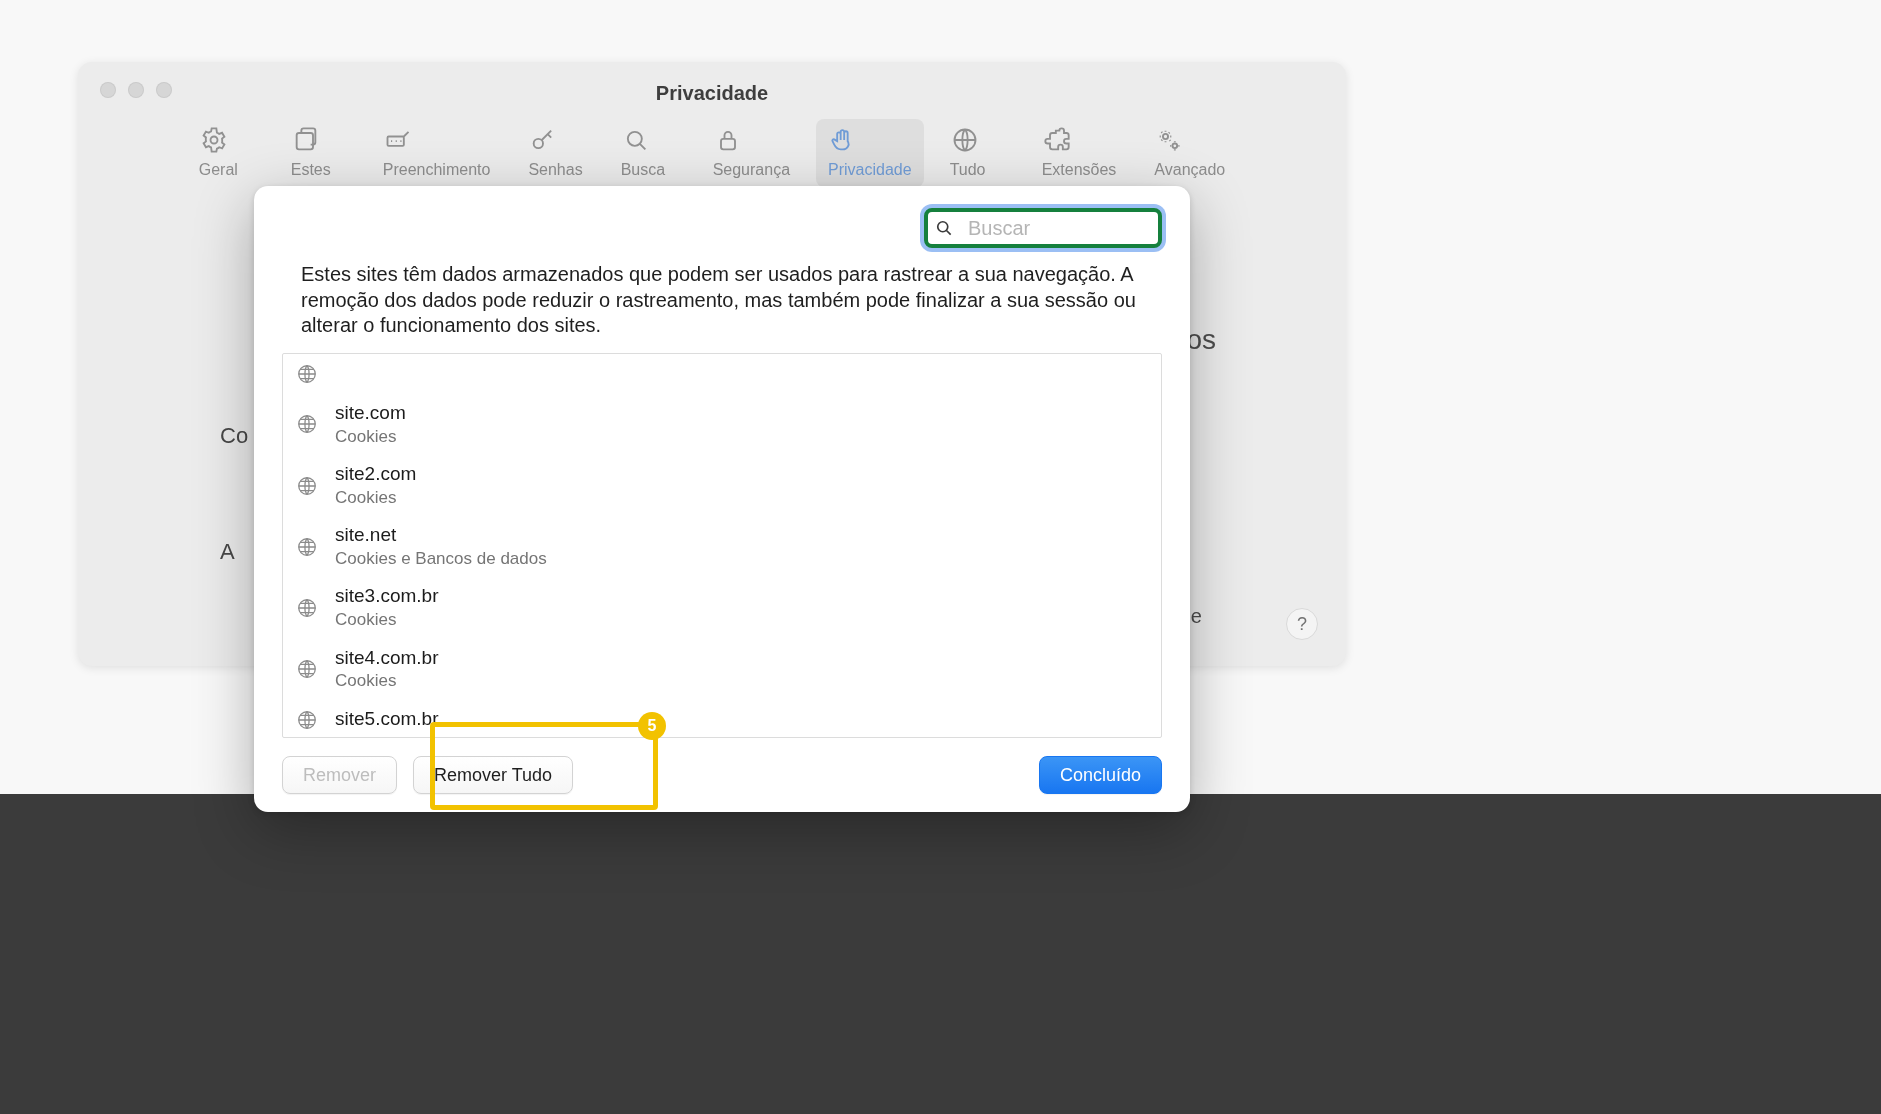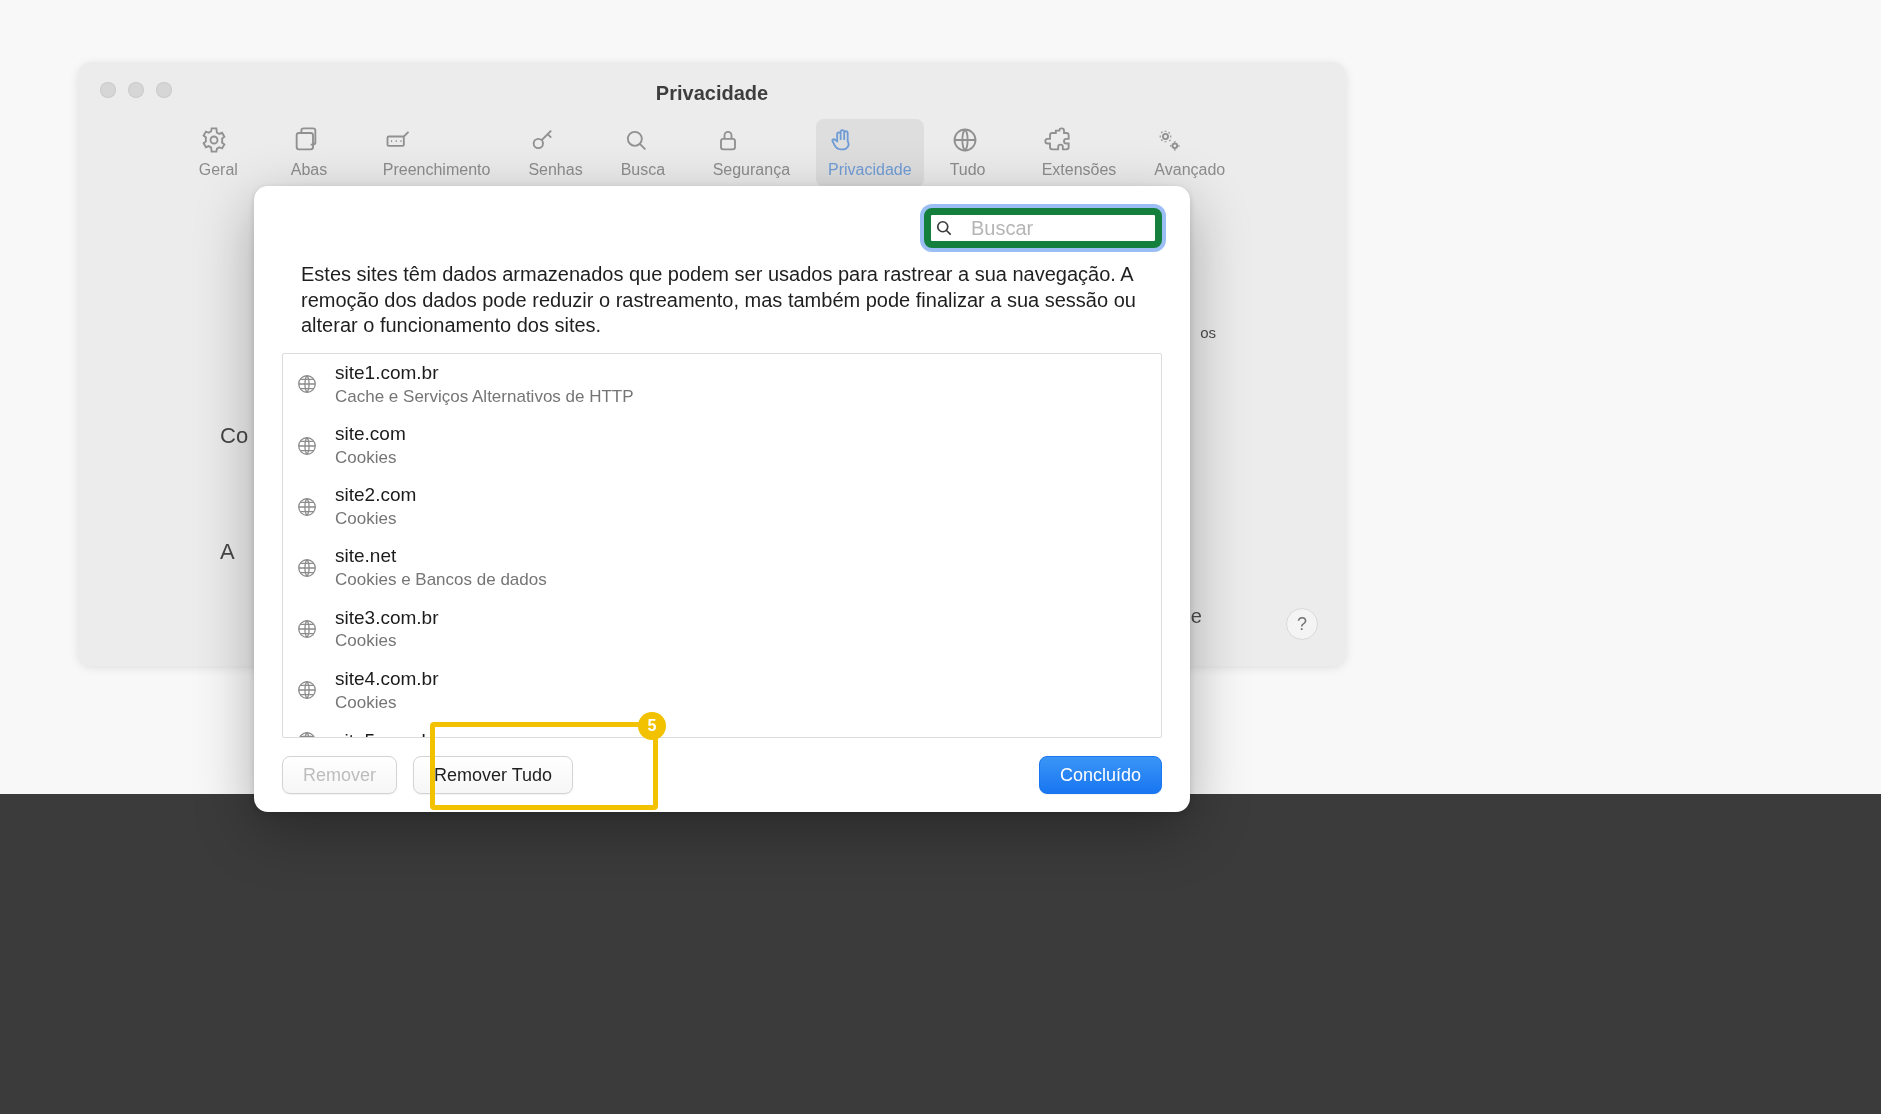--- a/index.html
+++ b/index.html
@@ -101,21 +101,21 @@
     right: 144px;
     bottom: 38px;
     color: #4a4a4a;
     font-size: 20px;
   }
   .prefs-tail2 {
     position: absolute;
     right: 130px;
     top: 262px;
     color: #4a4a4a;
-    font-size: 15px;
+    font-size: 28px;
   }
 
   .help-btn {
     position: absolute;
     right: 28px;
     bottom: 26px;
     width: 32px; height: 32px;
     border-radius: 50%;
     background: #f4f4f4;
     border: 1px solid #d9d9d9;
@@ -152,21 +152,21 @@
   }
 
   .search-wrap {
     position: relative;
     width: 238px;
   }
   .search-input {
     width: 100%;
     height: 40px;
     border-radius: 8px;
-    border: 7px solid #15803d;
+    border: 4px solid #15803d;
     outline: none;
     padding: 0 12px 0 40px;
     font-size: 20px;
     color: #1e1e1e;
     box-shadow: 0 0 0 4px rgba(72,139,235,0.55);
   }
   .search-input::placeholder { color: #b5b5b5; }
   .search-icon-pos {
     position: absolute;
     left: 10px; top: 50%;
@@ -289,21 +289,21 @@
       </span>
       <span>Geral</span>
     </div>
     <div class="toolbar-item">
       <span class="t-icon">
         <svg viewBox="0 0 24 24">
             <rect x="4" y="6" width="14" height="14" rx="2"></rect>
             <path d="M8 6V4a2 2 0 0 1 2-2h8a2 2 0 0 1 2 2v10a2 2 0 0 1-2 2h-2"></path>
           </svg>
       </span>
-      <span>Abas</span>
+      <span>Estes</span>
     </div>
     <div class="toolbar-item">
       <span class="t-icon">
         <svg viewBox="0 0 24 24">
             <rect x="3" y="9" width="14" height="8" rx="1"></rect>
             <path d="M17 9l4-4M6 13h1m3 0h1m3 0h1"></path>
           </svg>
       </span>
       <span>Preenchimento</span>
     </div>
@@ -401,24 +401,20 @@
   <div class="dialog-desc">Estes sites têm dados armazenados que podem ser usados para rastrear a sua navegação. A remoção dos dados pode reduzir o rastreamento, mas também pode finalizar a sua sessão ou alterar o funcionamento dos sites.</div>
 
   <div class="site-list" id="site-list">
       <div class="site-row">
         <span class="globe">
           <svg viewBox="0 0 24 24" width="22" height="22" stroke="#8b8b8b" stroke-width="1.4" fill="none">
             <circle cx="12" cy="12" r="9"></circle>
             <path d="M3 12h18M12 3c3 3 3 15 0 18M12 3c-3 3-3 15 0 18M4.5 7h15M4.5 17h15"></path>
           </svg>
         </span>
-        <div class="site-text">
-          <div class="name">site1.com.br</div>
-          <div class="detail">Cache e Serviços Alternativos de HTTP</div>
-        </div>
       </div>
       <div class="site-row">
         <span class="globe">
           <svg viewBox="0 0 24 24" width="22" height="22" stroke="#8b8b8b" stroke-width="1.4" fill="none">
             <circle cx="12" cy="12" r="9"></circle>
             <path d="M3 12h18M12 3c3 3 3 15 0 18M12 3c-3 3-3 15 0 18M4.5 7h15M4.5 17h15"></path>
           </svg>
         </span>
         <div class="site-text">
           <div class="name">site.com</div>

